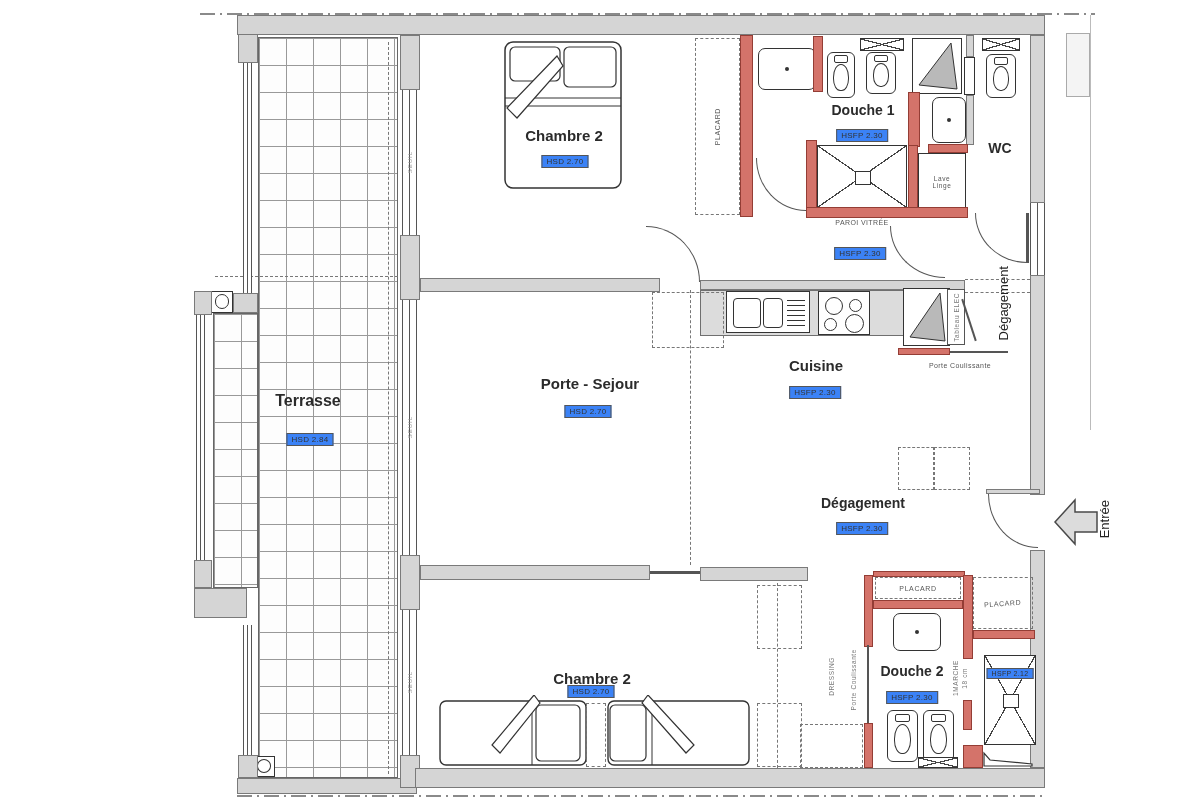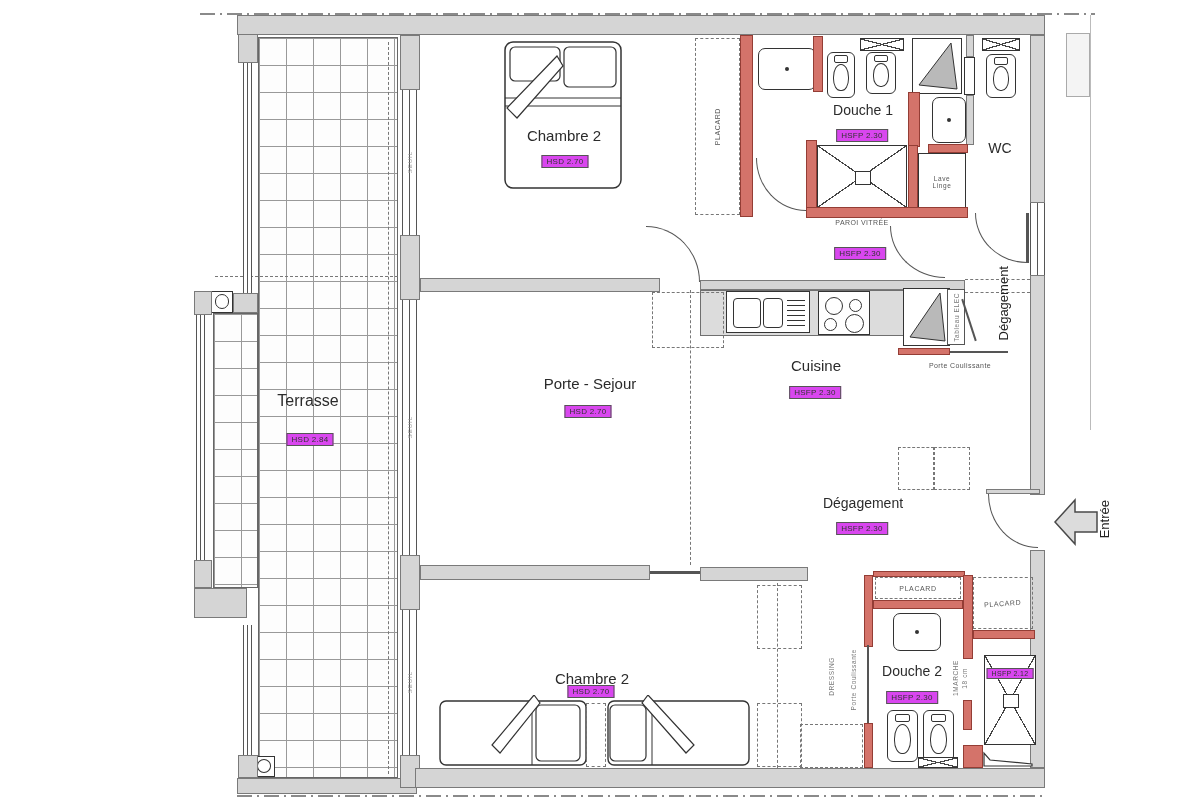--- a/index.html
+++ b/index.html
@@ -10,23 +10,23 @@
   .rwall{background:#d4736a;border:1px solid #943d35;}
   .winv{background:#fff;border-left:1px solid #555;border-right:1px solid #555;
         background-image:linear-gradient(90deg,transparent calc(50% - .5px),#555 calc(50% - .5px),#555 calc(50% + .5px),transparent calc(50% + .5px));}
   .grid{background-color:#fdfdfd;border:1px solid #666;
         background-image:linear-gradient(#999 1px,transparent 1px),linear-gradient(90deg,#999 1px,transparent 1px);
         background-size:27px 27px;}
   .dashed{border:1px dashed #777;background:transparent;}
   .dlv{border-left:1px dashed #777;}
   .dlh{border-top:1px dashed #777;}
   .ddot{height:2px;background:repeating-linear-gradient(90deg,#8a8a8a 0 15px,transparent 15px 20px,#8a8a8a 20px 22px,transparent 22px 27px);}
-  .rlabel{font-size:15px;color:#2b2b2b;white-space:nowrap;transform:translateX(-50%);}
+  .rlabel{font-size:15px;color:#2b2b2b;white-space:nowrap;transform:translateX(-50%);font-weight:bold;}
   .rlabel.sm{font-size:14px;}
-  .hbox{font-size:8px;border:1px solid #555;background:#d946ef;padding:1px 4px;color:#333;
+  .hbox{font-size:8px;border:1px solid #555;background:#3b82f6;padding:1px 4px;color:#333;
         white-space:nowrap;transform:translateX(-50%);letter-spacing:.3px;}
   .tlabel{font-size:7px;color:#555;letter-spacing:.4px;white-space:nowrap;transform:translateX(-50%);}
   .vwrap{display:flex;align-items:center;justify-content:center;}
   .vt{writing-mode:vertical-rl;transform:rotate(180deg);white-space:nowrap;}
   .f6{font-size:6.5px;color:#777;letter-spacing:.6px;}
   .f7{font-size:7px;color:#555;letter-spacing:.6px;}
   .fseuil{font-size:6px;color:#9a9a9a;letter-spacing:1px;}
   .fbig{font-size:13px;color:#222;}
   .fixture{background:#fff;border:1.3px solid #333;border-radius:7px;}
   .vanity::after{content:"";position:absolute;left:50%;top:50%;width:4px;height:4px;margin:-2px 0 0 -2px;

